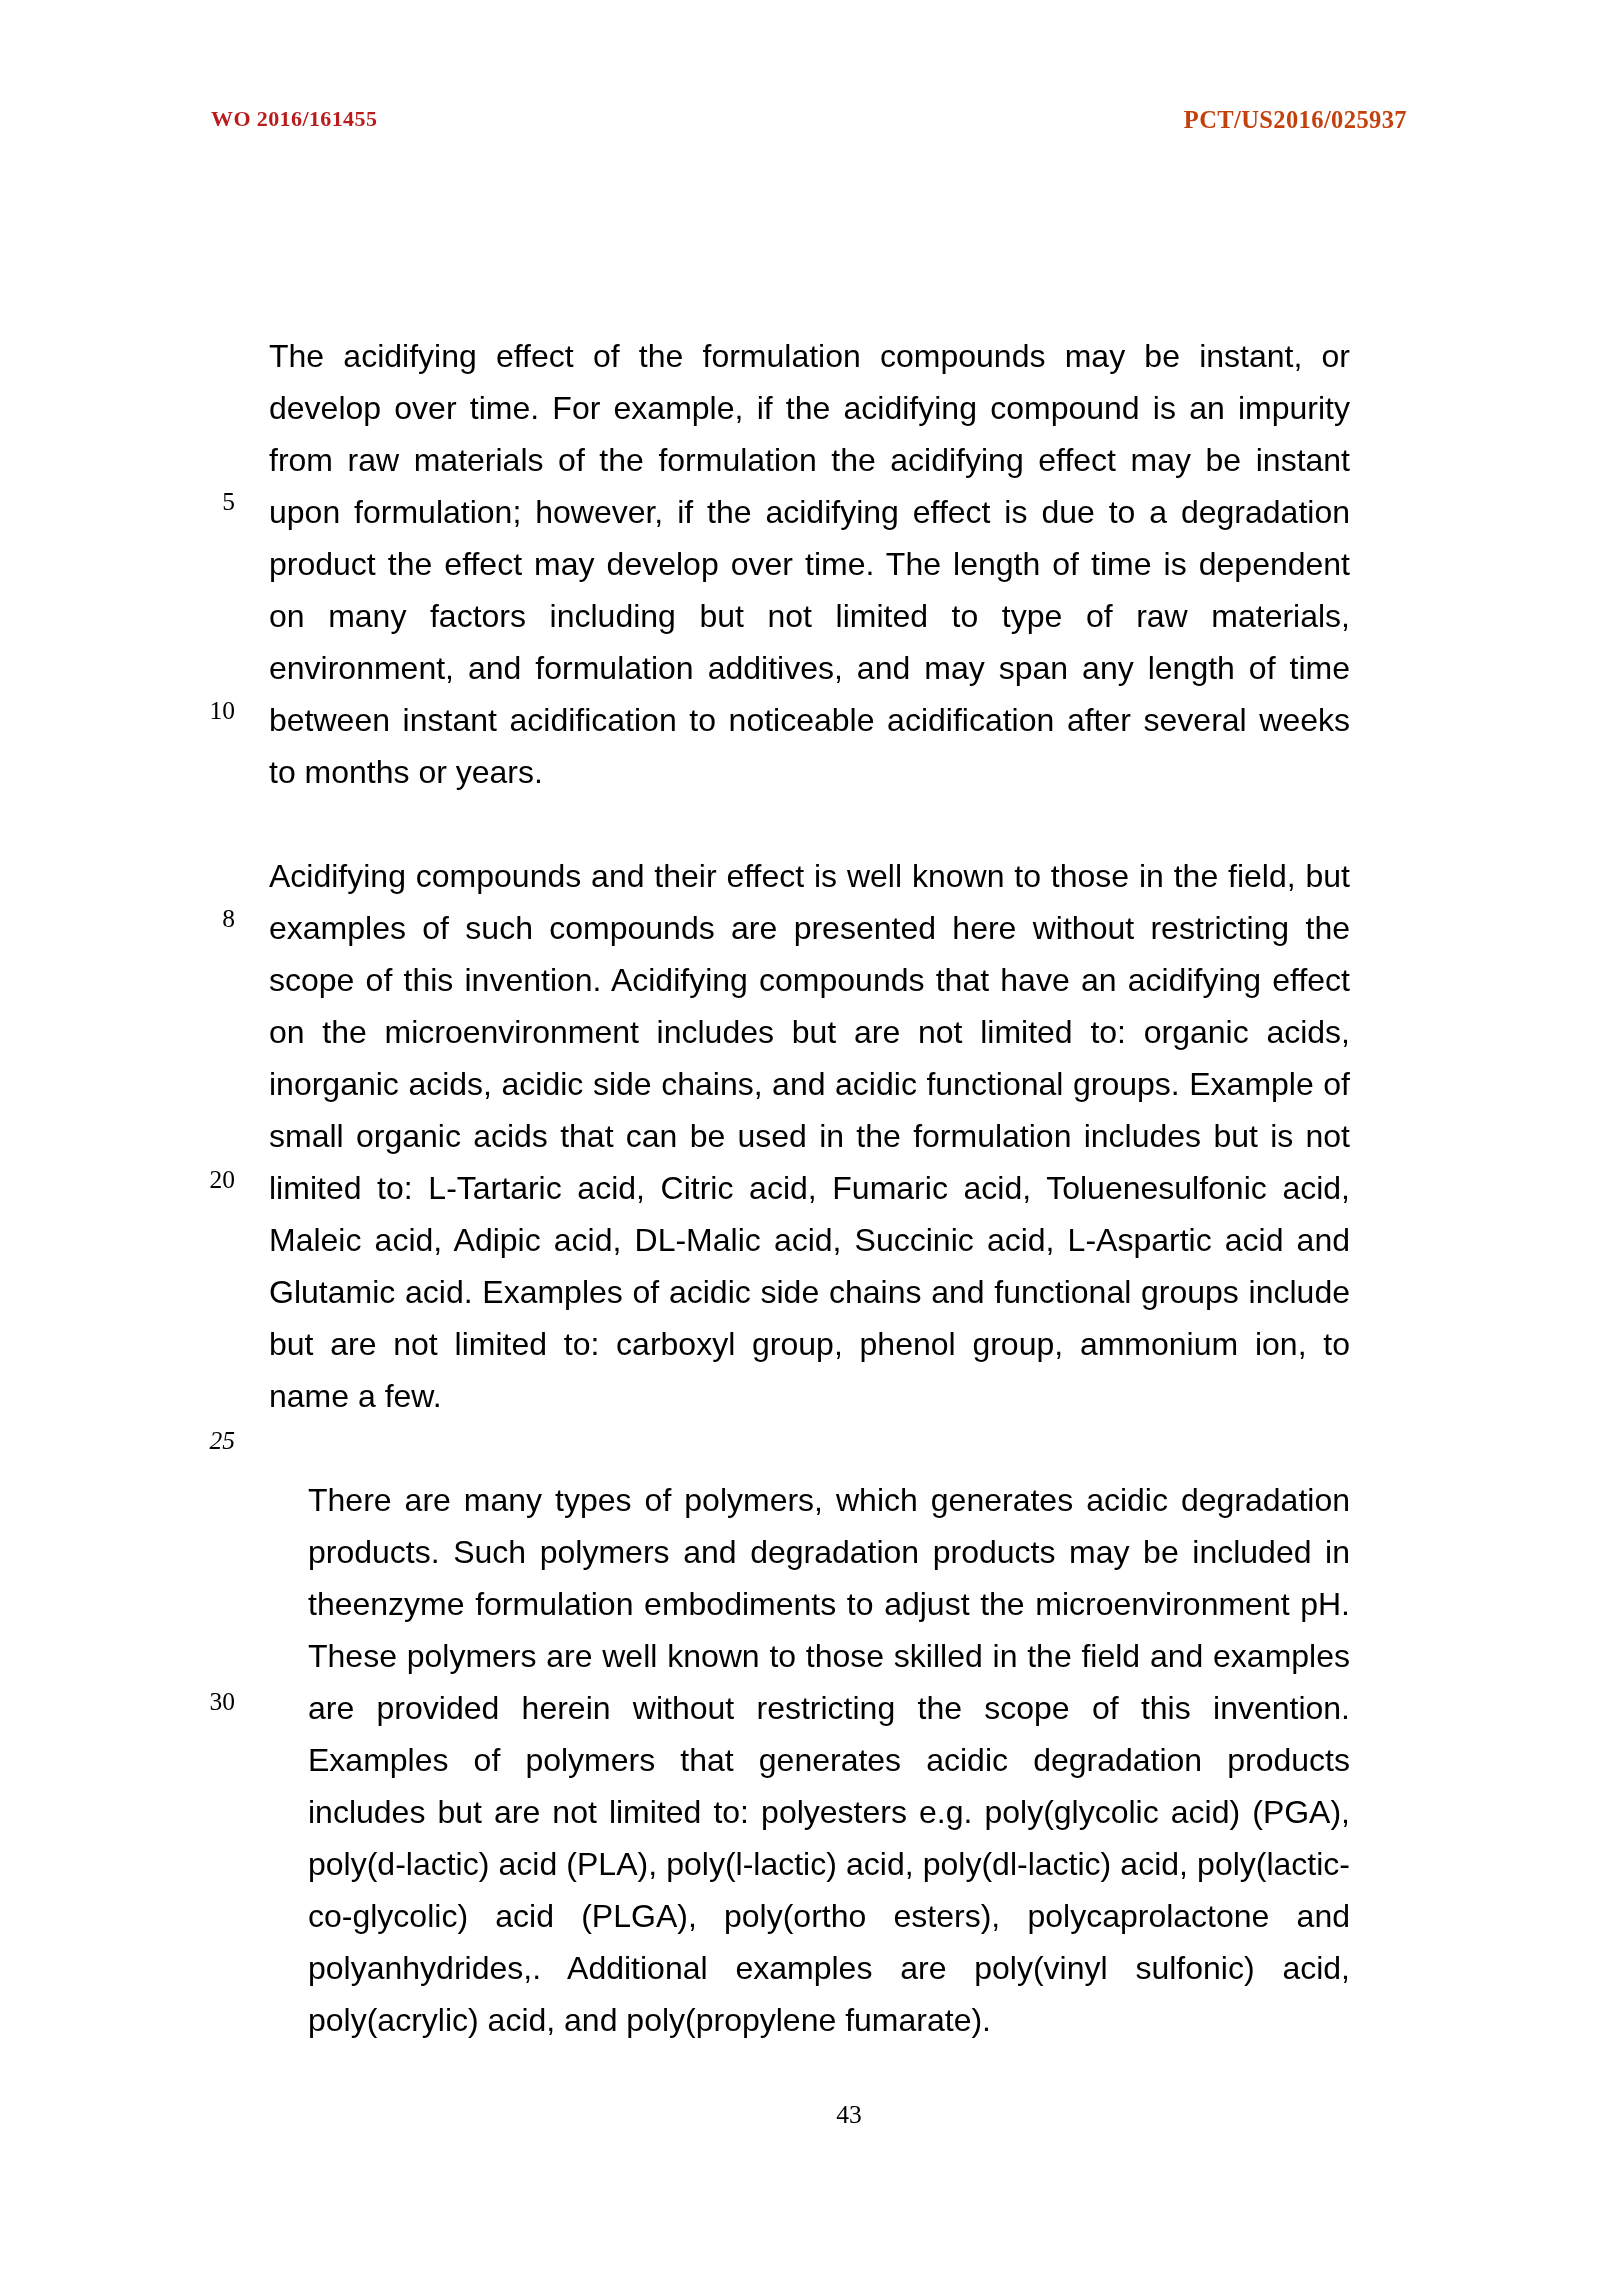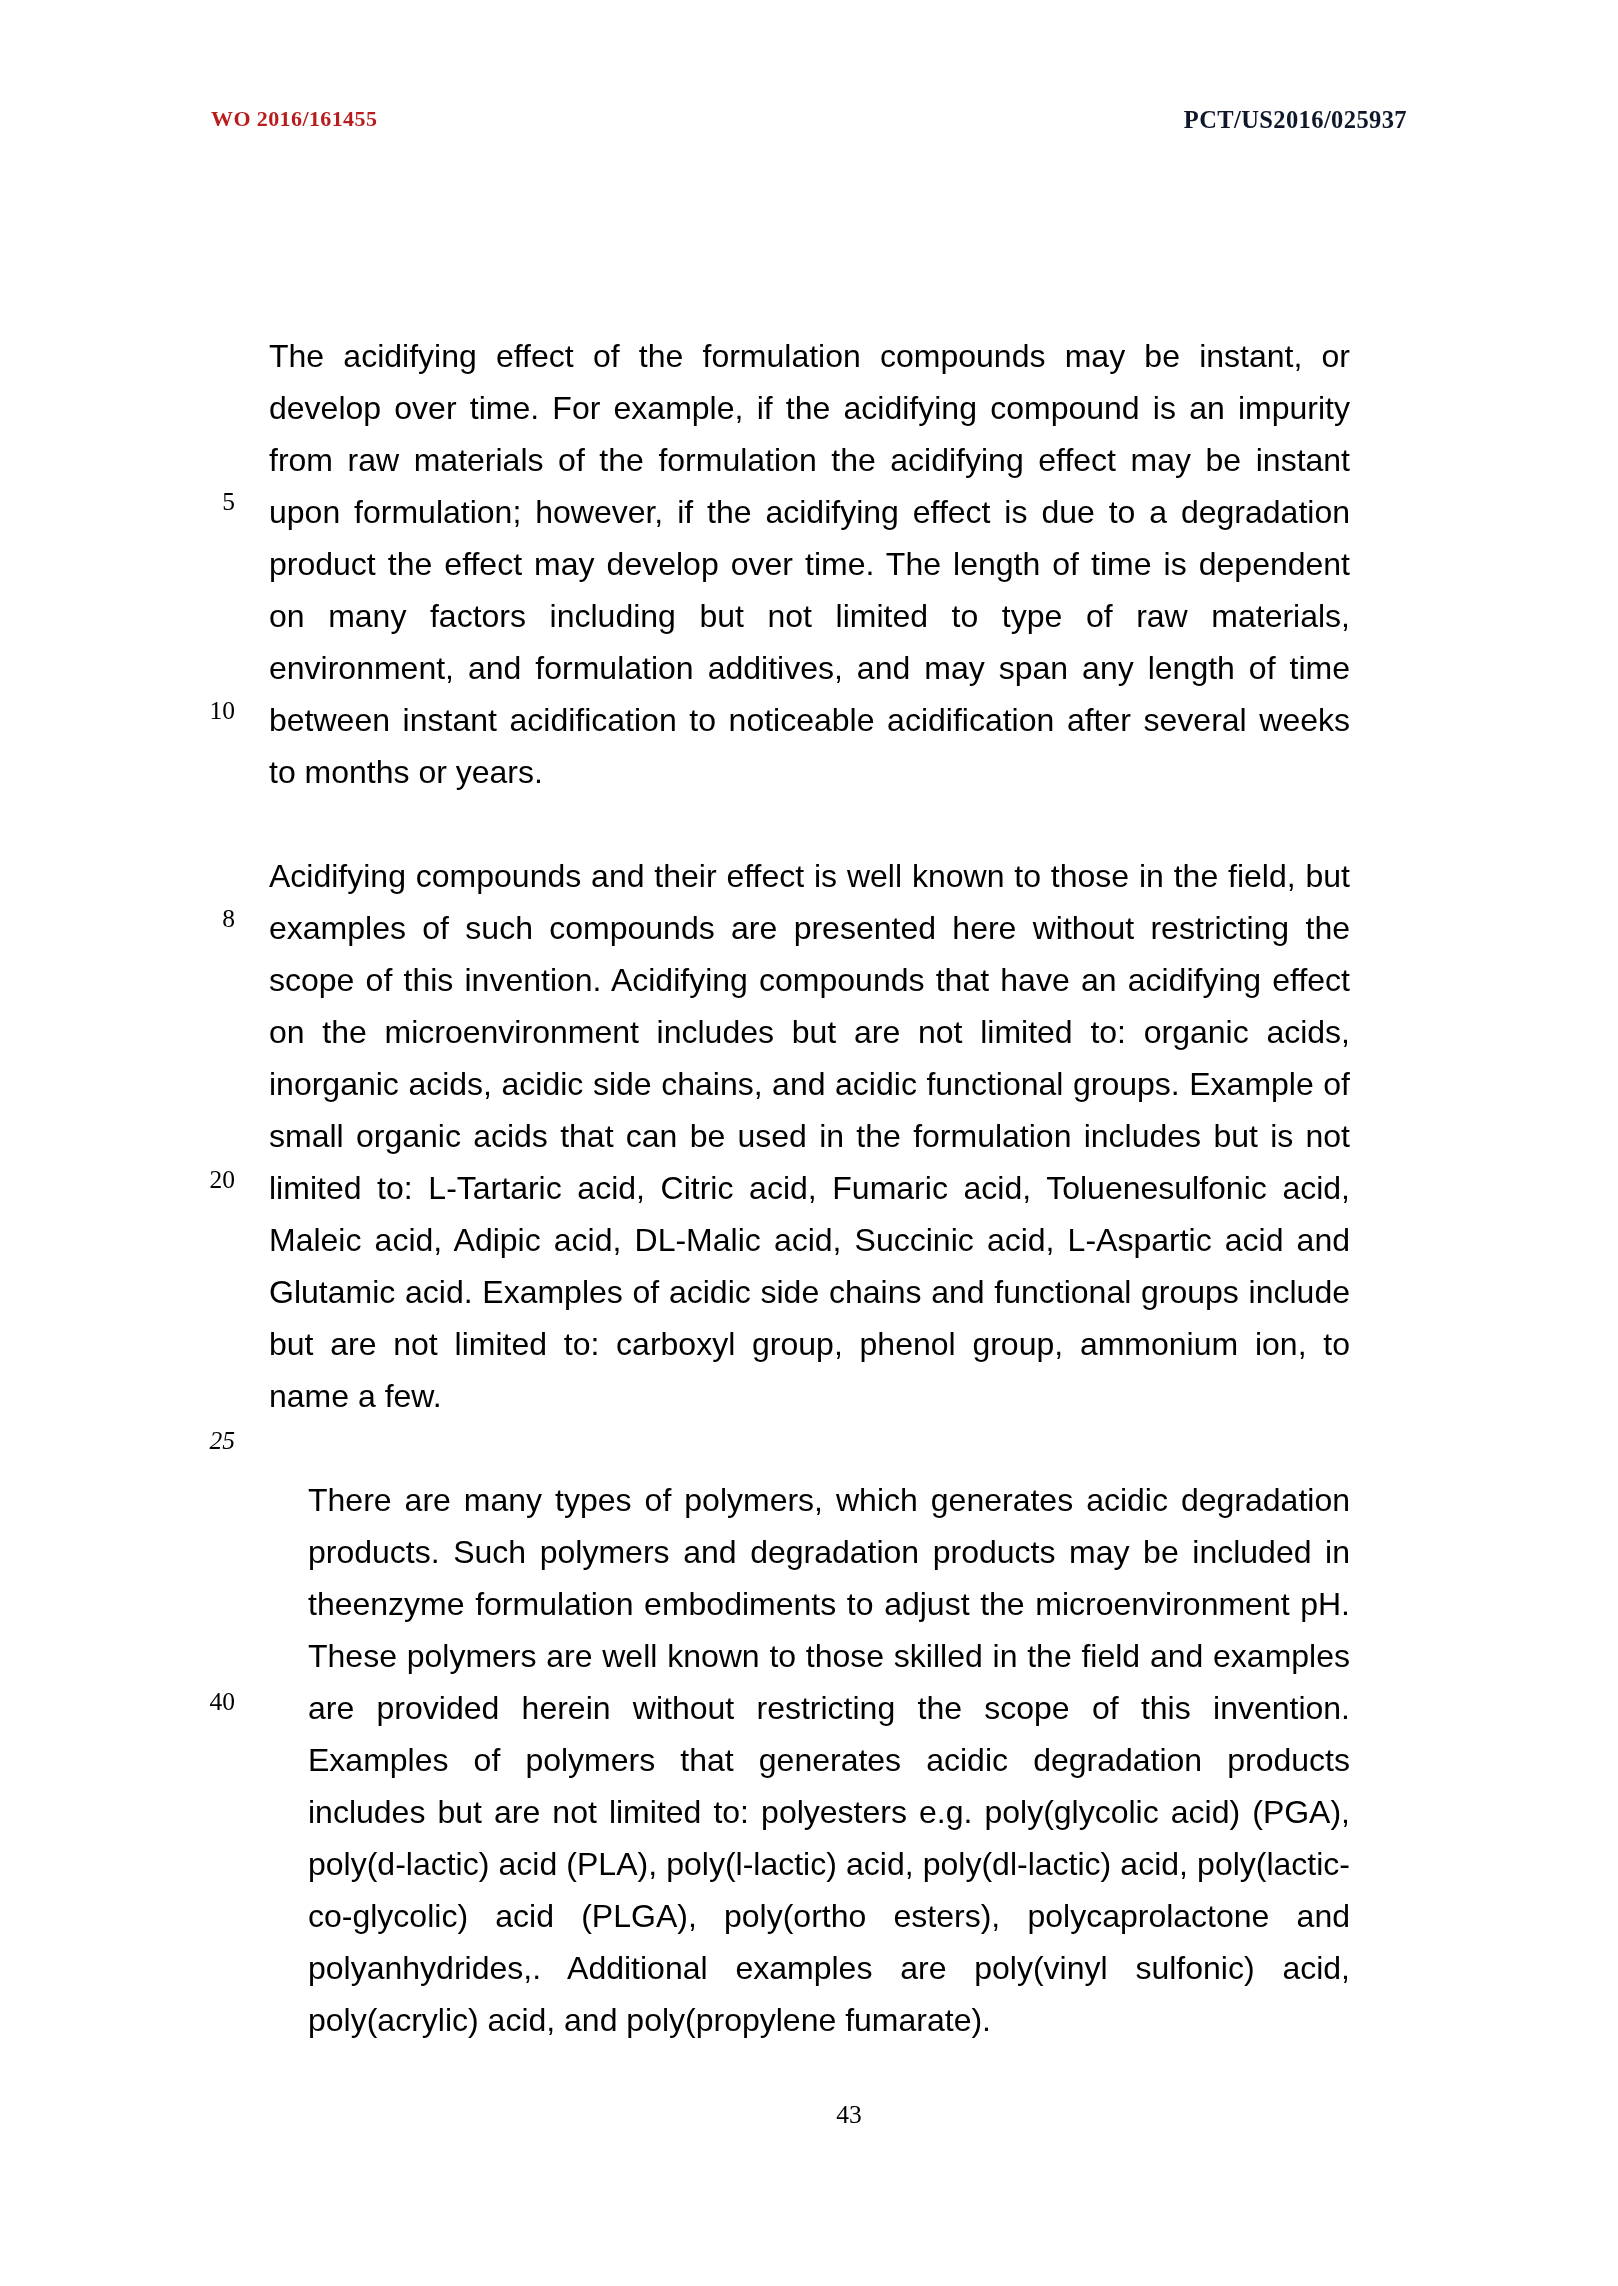--- a/index.html
+++ b/index.html
@@ -36,21 +36,21 @@
     white-space: nowrap;
   }
   .header .pub-right {
     position: absolute;
     right: 211px;
     top: 0;
     font-family: "Liberation Serif", serif;
     font-weight: bold;
     font-size: 24.5px;
     letter-spacing: 0.4px;
-    color: #0f172a;
+    color: #c2410c;
     white-space: nowrap;
   }
 
   
   .body-col {
     position: absolute;
     left: 269px;
     top: 330px;
     width: 1081px;
   }
@@ -105,21 +105,21 @@
     <div class="pub-left">WO 2016/161455</div>
     <div class="pub-right">PCT/US2016/025937</div>
   </div>
 
   <div class="linenums">
     <div class="linenum" style="top: 157px;">5</div>
     <div class="linenum" style="top: 366px;">10</div>
     <div class="linenum" style="top: 574px;">8</div>
     <div class="linenum" style="top: 835px;">20</div>
     <div class="linenum" style="top: 1096px; font-style: italic;">25</div>
-    <div class="linenum" style="top: 1357px;">40</div>
+    <div class="linenum" style="top: 1357px;">30</div>
   </div>
 
   <div class="body-col">
     <p class="para">The acidifying effect of the formulation compounds may be instant, or develop over time.  For example, if the acidifying compound is an impurity from raw materials of the formulation the acidifying effect may be instant upon formulation; however, if the acidifying effect is due to a degradation product the effect may develop over time.  The length of time is dependent on many factors including but not limited to type of raw materials, environment, and formulation additives, and may span any length of time between instant acidification to noticeable acidification after several weeks to months or years.</p>
     <p class="para gap-1">Acidifying compounds and their effect is well known to those in the field, but examples of such compounds are presented here without restricting the scope of this invention.  Acidifying compounds that have an acidifying effect on the microenvironment includes but are not limited to: organic acids, inorganic acids, acidic side chains, and acidic functional groups.  Example of small organic acids that can be used in the formulation includes but is not limited to: L-Tartaric acid, Citric acid, Fumaric acid, Toluenesulfonic acid, Maleic acid, Adipic acid, DL-Malic acid, Succinic acid, L-Aspartic acid and Glutamic acid.  Examples of acidic side chains and functional groups include but are not limited to: carboxyl group, phenol group, ammonium ion, to name a few.</p>
     <p class="para gap-2">There are many types of polymers, which generates acidic degradation products.   Such polymers and degradation products may be included in theenzyme formulation embodiments to adjust the microenvironment pH.  These polymers are well known to those skilled in the field and examples are provided herein without restricting the scope of this invention.  Examples of polymers that generates acidic degradation products includes but are not limited to: polyesters e.g. poly(glycolic acid) (PGA), poly(d-lactic) acid (PLA), poly(l-lactic) acid, poly(dl-lactic) acid, poly(lactic-co-glycolic) acid (PLGA), poly(ortho esters), polycaprolactone and polyanhydrides,.  Additional examples are poly(vinyl sulfonic) acid,  poly(acrylic) acid, and poly(propylene fumarate).</p>
   </div>
 
   <div class="page-number">43</div>
 

